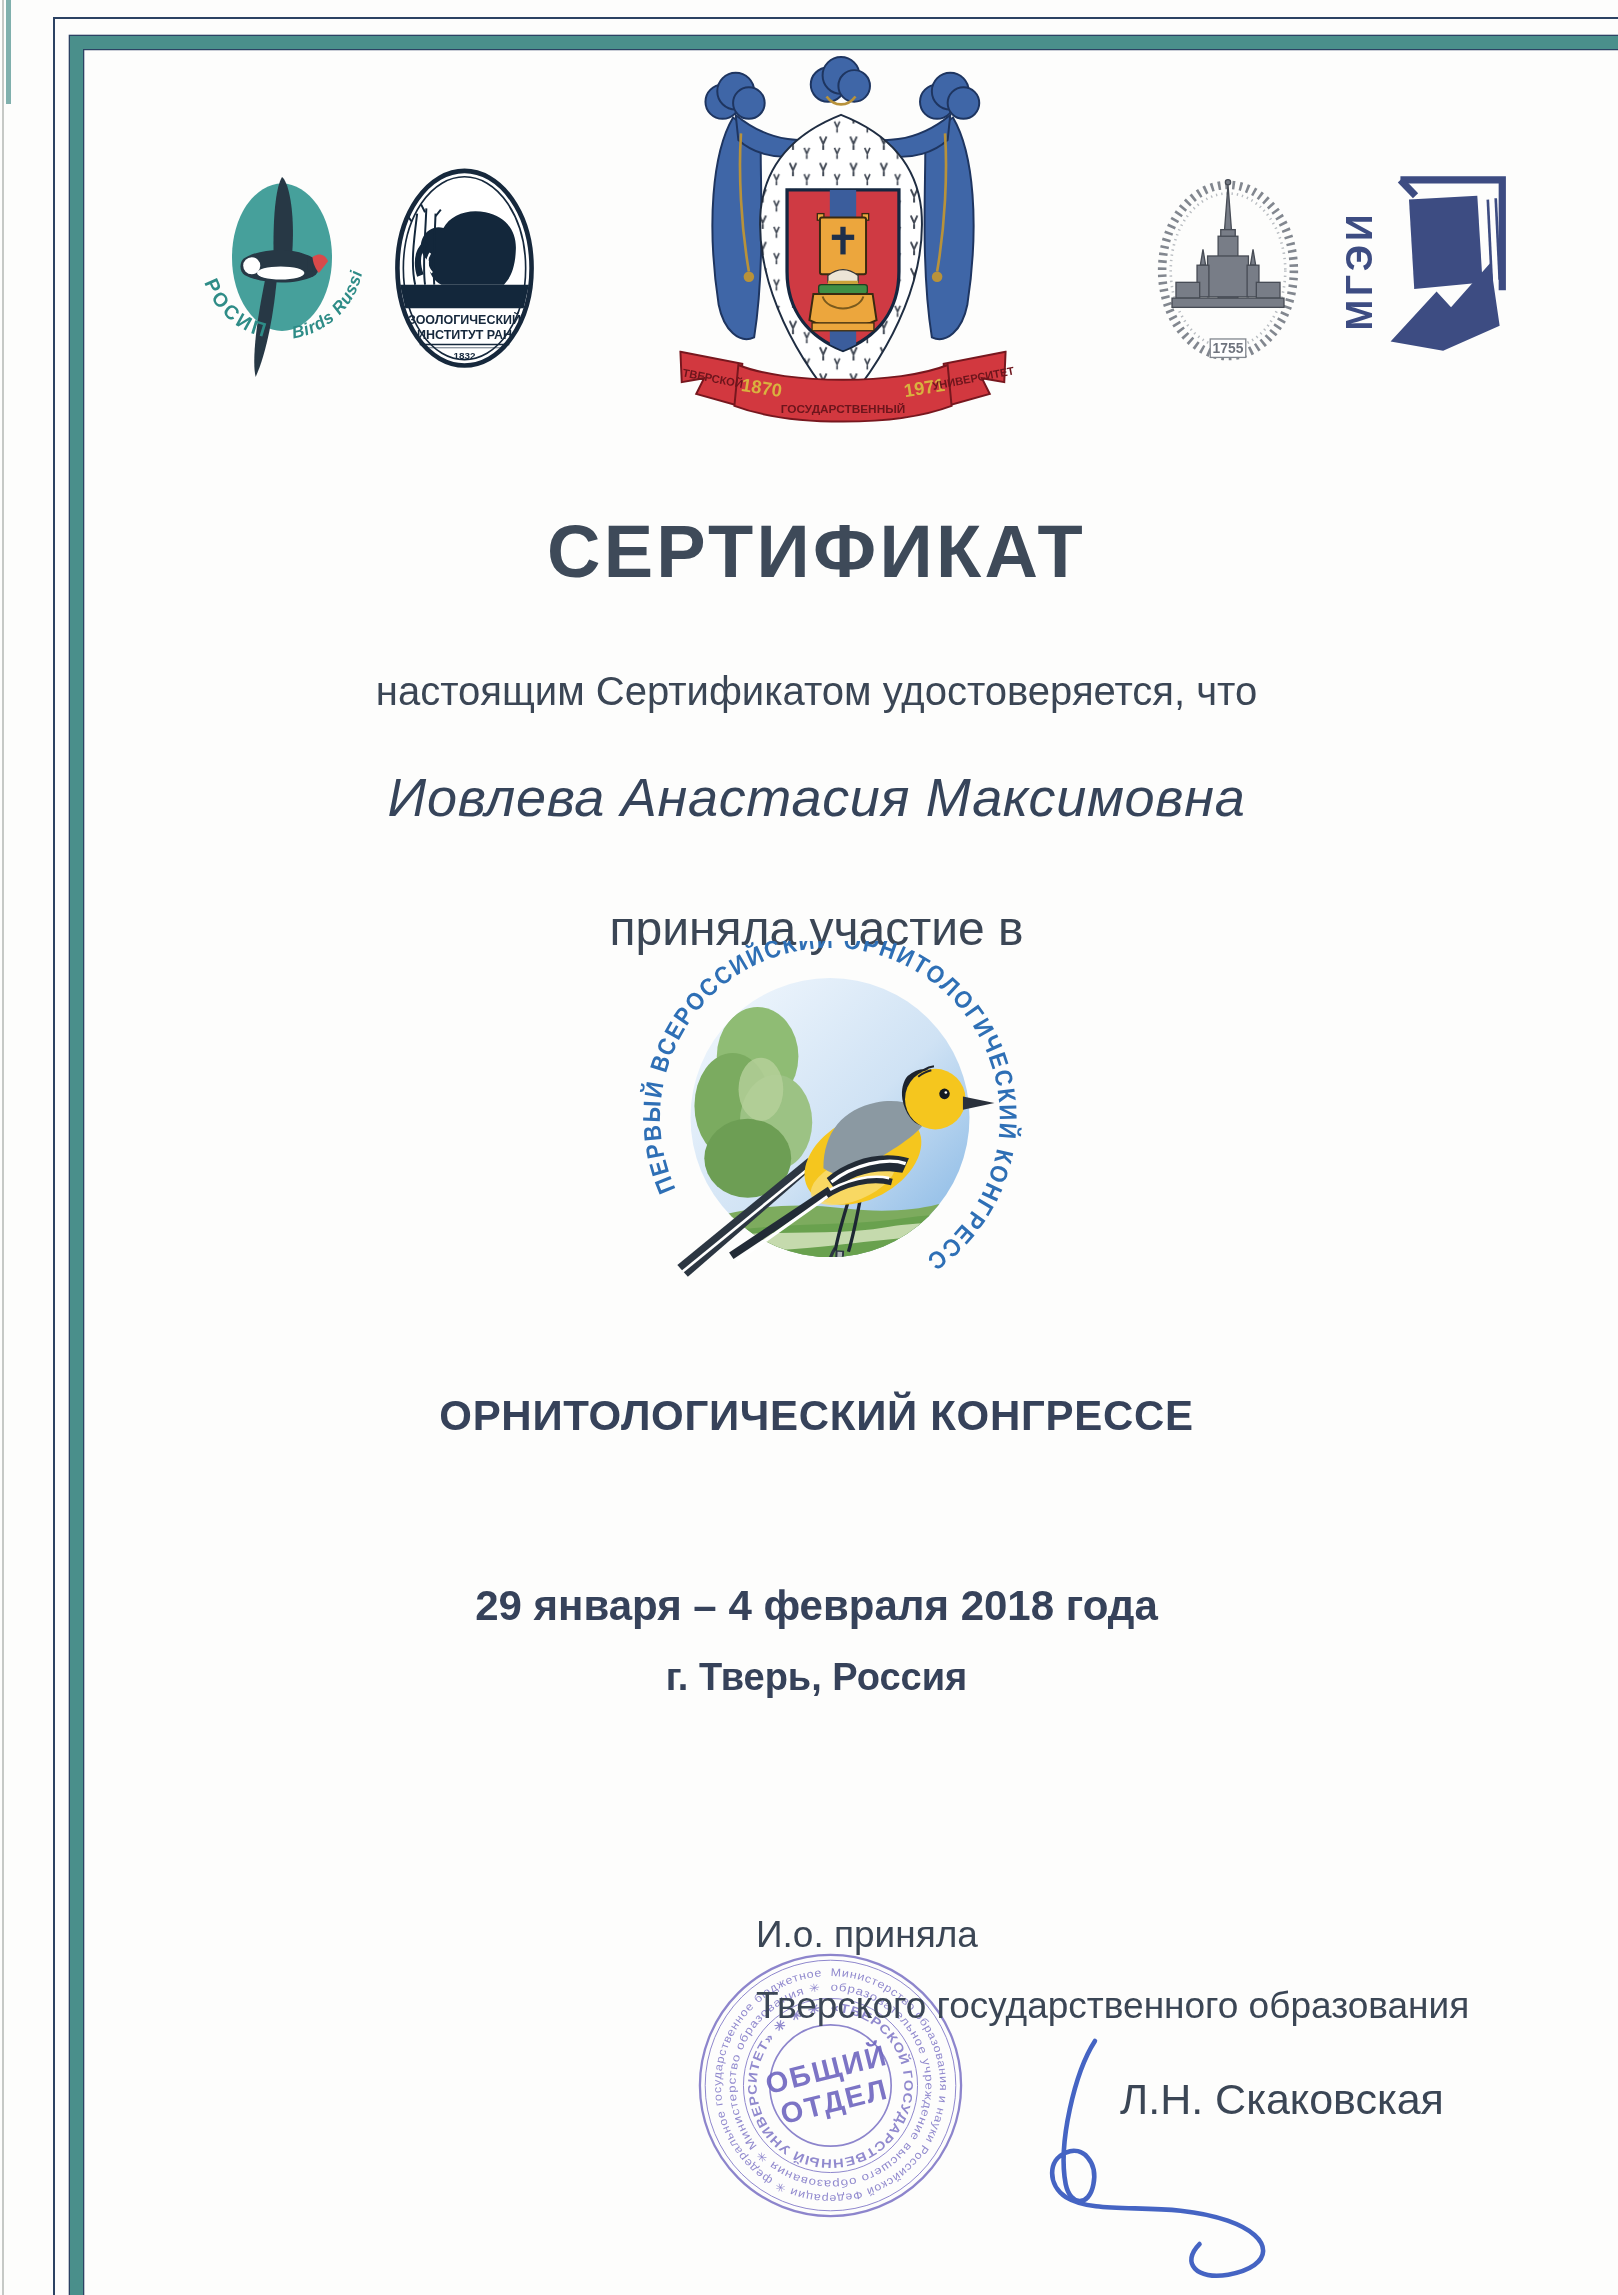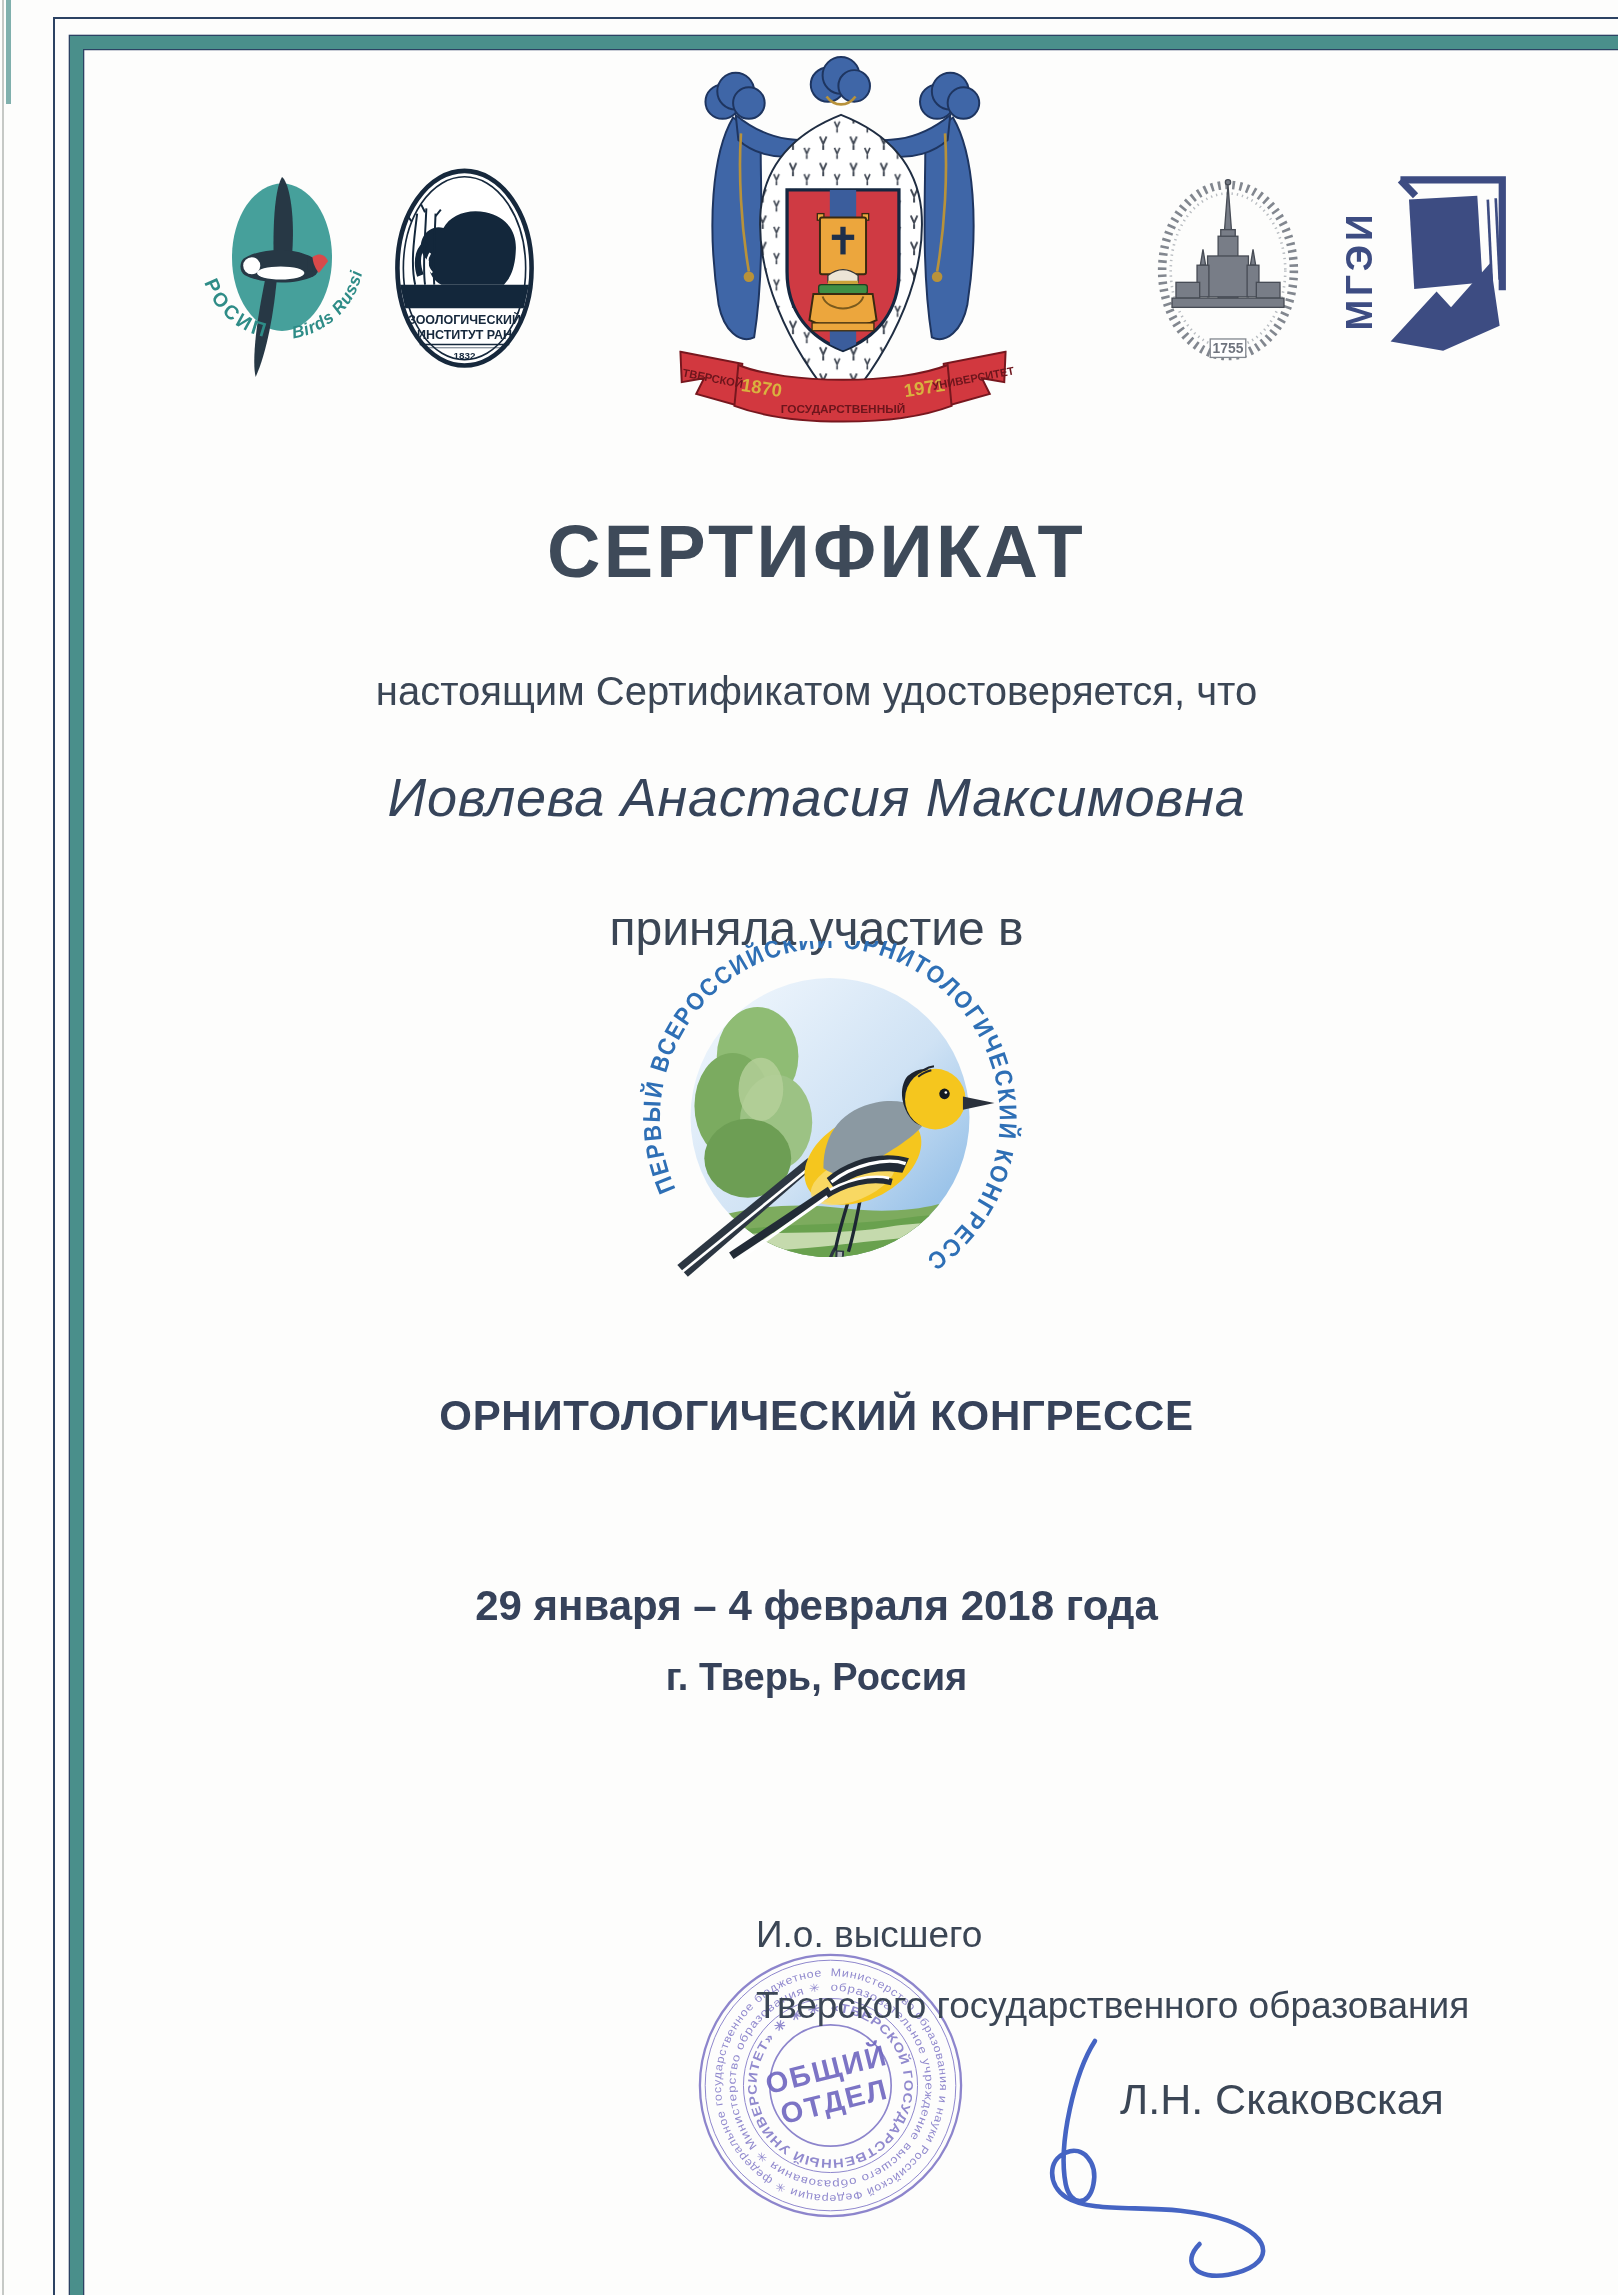--- a/index.html
+++ b/index.html
@@ -251,21 +251,21 @@
     <text font-size="37" font-weight="700" fill="#2e6fb5" letter-spacing="3" textLength="1175" lengthAdjust="spacingAndGlyphs">
       <textPath href="#arcCongress">ПЕРВЫЙ ВСЕРОССИЙСКИЙ ОРНИТОЛОГИЧЕСКИЙ КОНГРЕСС</textPath>
     </text>
   </svg>
 
   <div class="t-center event2">ОРНИТОЛОГИЧЕСКИЙ КОНГРЕССЕ</div>
   <div class="t-center dates">29 января – 4 февраля 2018 года</div>
   <div class="t-center location">г. Тверь, Россия</div>
 
   <div class="sig-block">
-    <div>И.о. высшего</div>
+    <div>И.о. приняла</div>
     <div>Тверского государственного образования</div>
   </div>
 
   <svg class="stamp" width="277" height="277" viewBox="0 0 420 420">
     <defs>
       <path id="ringA" d="M210,44 A166,166 0 1 1 209.9,44" fill="none"></path>
       <path id="ringB" d="M210,66 A144,144 0 1 1 209.9,66" fill="none"></path>
       <path id="ringC" d="M210,98 A112,112 0 1 1 209.9,98" fill="none"></path>
     </defs>
     <g stroke="#7a71c4" fill="none" opacity="0.85">

